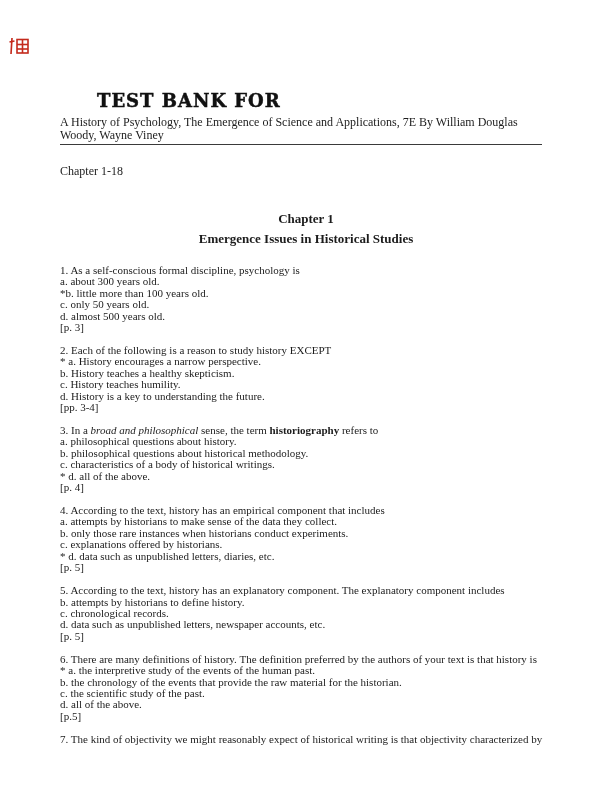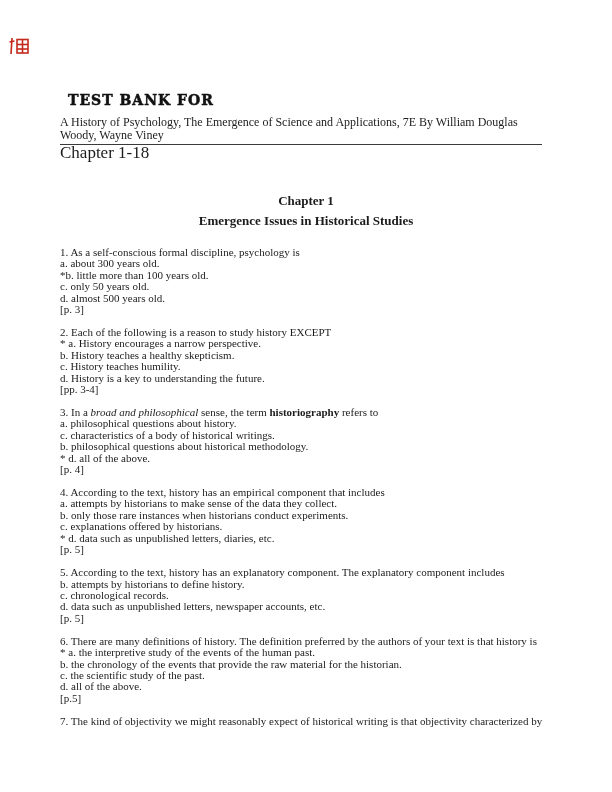--- a/index.html
+++ b/index.html
@@ -26,44 +26,45 @@
   .content {
     position: absolute;
     left: 60px;
     top: 0;
     width: 492px;
   }
   .bank-title {
     margin-top: 91px;
     font-family: "DejaVu Serif", serif;
     font-weight: bold;
-    font-size: 14px;
+    font-size: 18px;
     line-height: 19px;
     letter-spacing: 1px;
     padding-left: 8px;
     -webkit-text-stroke: 0.5px #111;
     color: #111;
     white-space: nowrap;
+    margin-left: 29px;
   }
   .book-title {
     font-size: 12px;
     line-height: 13px;
     margin-top: 6px;
   }
   .book-title .line { white-space: nowrap; }
   .rule {
     width: 482px;
     border-top: 1.2px solid #3a3a3a;
     margin-top: 2px;
     height: 0;
   }
   .chapter-range {
-    font-size: 17px;
+    font-size: 12px;
     line-height: 14px;
-    margin-top: 1px;
+    margin-top: 19px;
   }
   .chapter-heading {
     margin-top: 31px;
     width: 492px;
     text-align: center;
     font-weight: bold;
     font-size: 13px;
     line-height: 19.5px;
   }
   #question-list { margin-top: 17px; }
@@ -124,22 +125,22 @@
           <div class="qline stem"><span>2. Each of the following is a reason to study history EXCEPT</span></div>
           <div class="qline">* a. History encourages a narrow perspective.</div>
           <div class="qline">b. History teaches a healthy skepticism.</div>
           <div class="qline">c. History teaches humility.</div>
           <div class="qline">d. History is a key to understanding the future.</div>
           <div class="qline">[pp. 3-4]</div>
         </div>
         <div class="question">
           <div class="qline stem"><span>3. In a </span><span class="it">broad and philosophical</span><span> sense, the term </span><span class="bd">historiography</span><span> refers to</span></div>
           <div class="qline">a. philosophical questions about history.</div>
+          <div class="qline">b. philosophical questions about historical methodology.</div>
           <div class="qline">c. characteristics of a body of historical writings.</div>
-          <div class="qline">b. philosophical questions about historical methodology.</div>
           <div class="qline">* d. all of the above.</div>
           <div class="qline">[p. 4]</div>
         </div>
         <div class="question">
           <div class="qline stem"><span>4. According to the text, history has an empirical component that includes</span></div>
           <div class="qline">a. attempts by historians to make sense of the data they collect.</div>
           <div class="qline">b. only those rare instances when historians conduct experiments.</div>
           <div class="qline">c. explanations offered by historians.</div>
           <div class="qline">* d. data such as unpublished letters, diaries, etc.</div>
           <div class="qline">[p. 5]</div>

